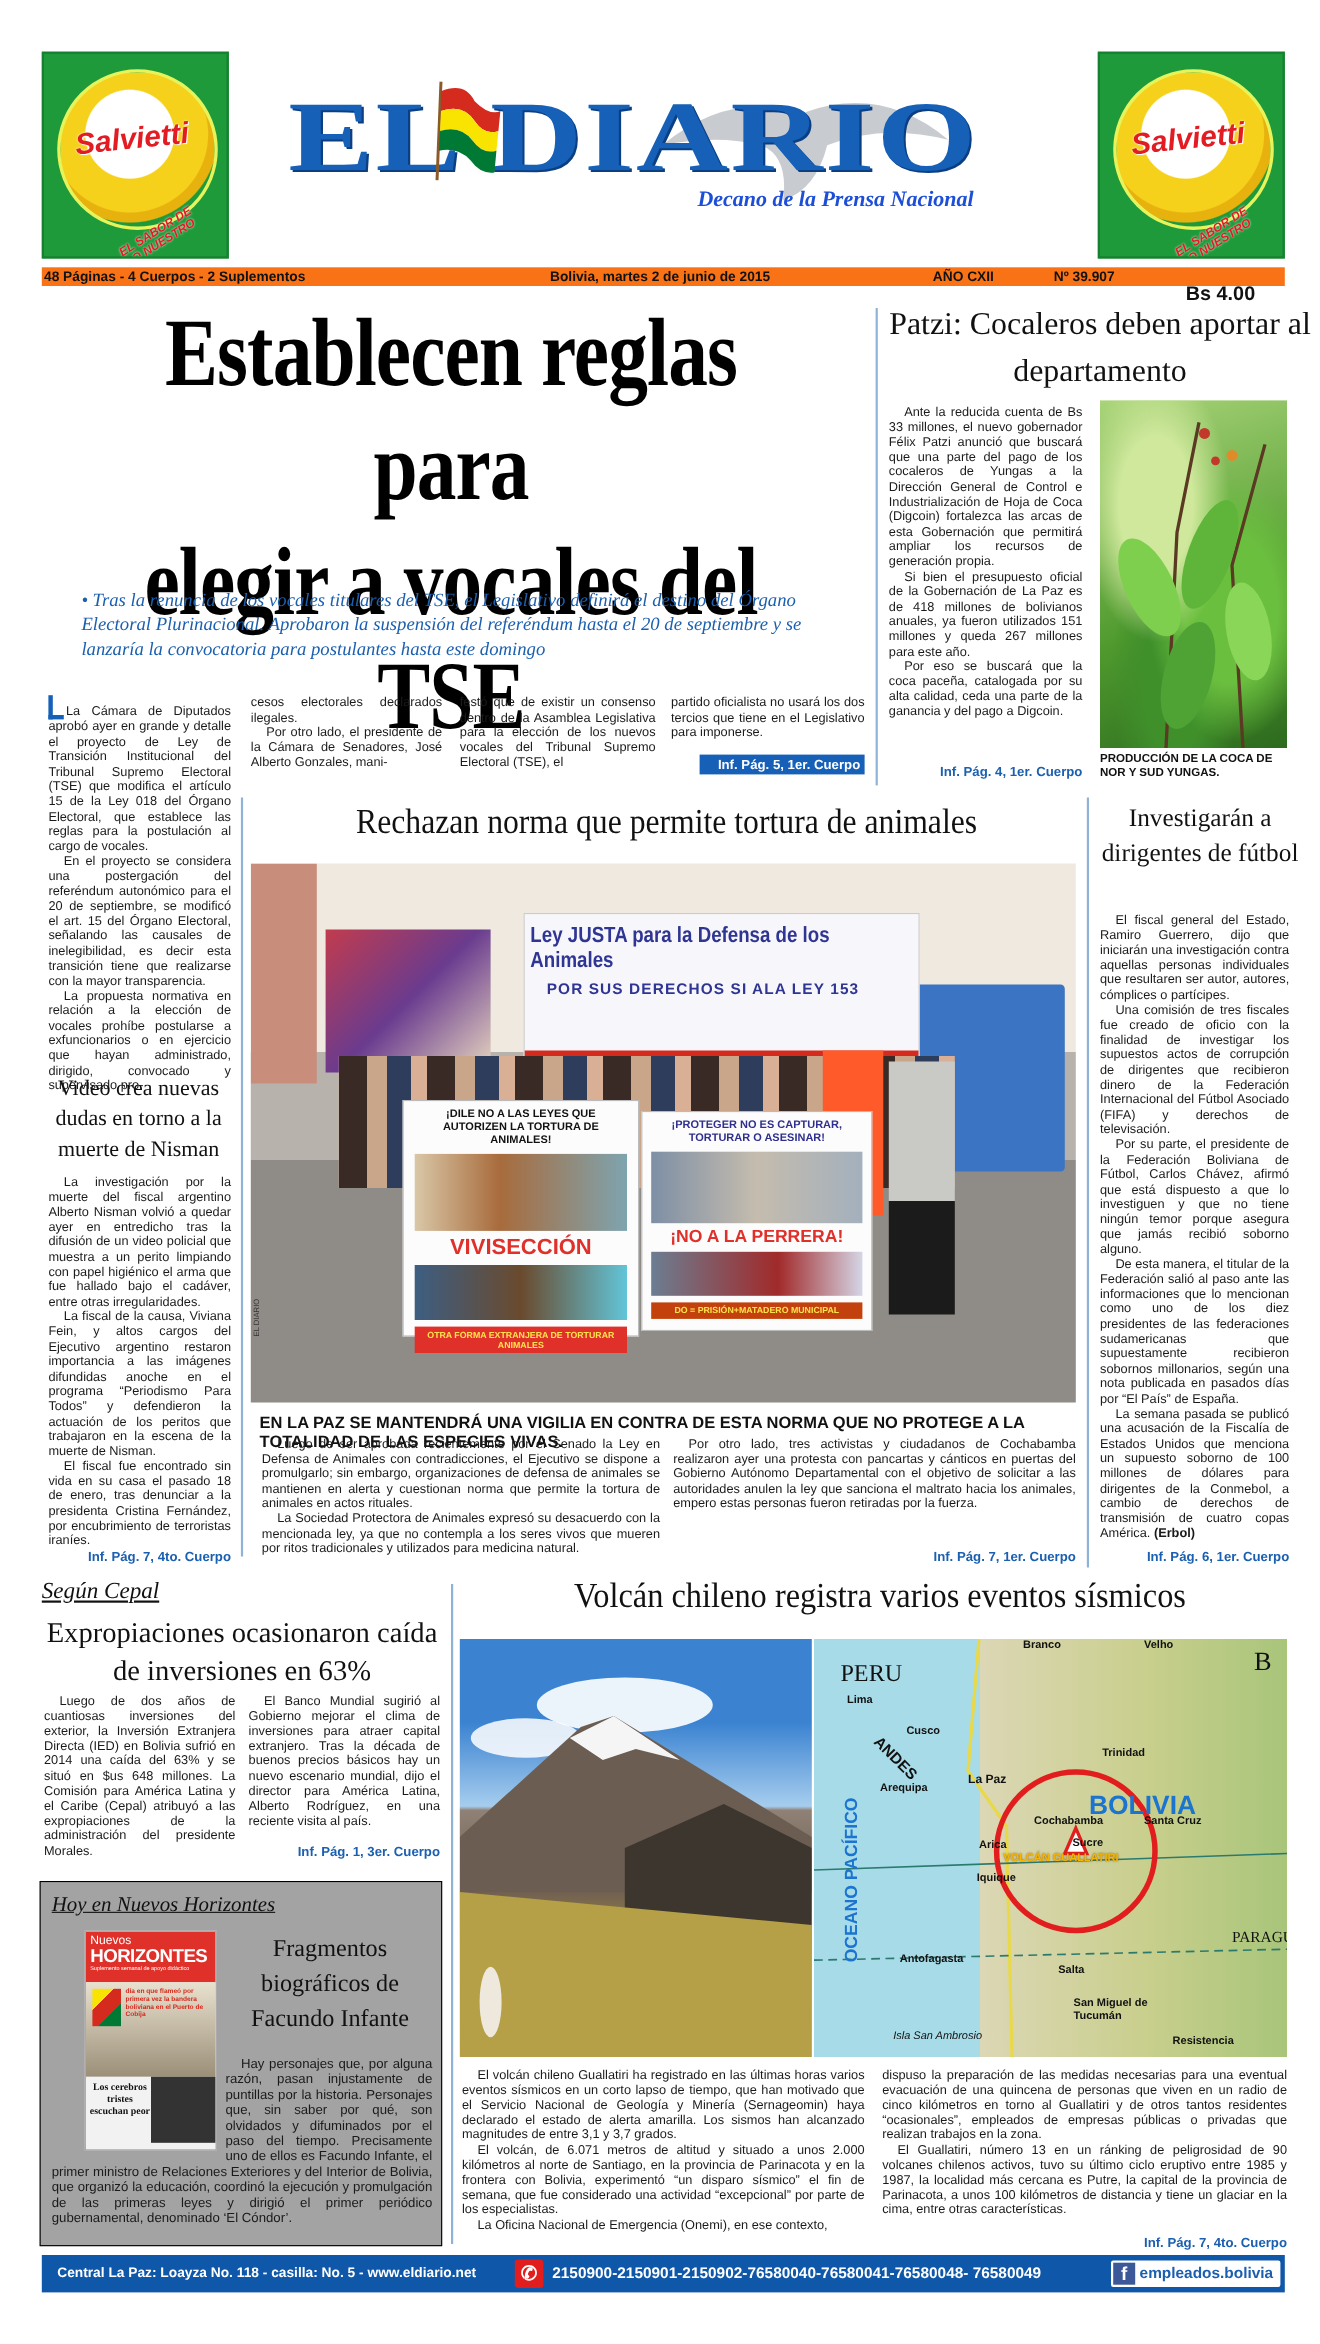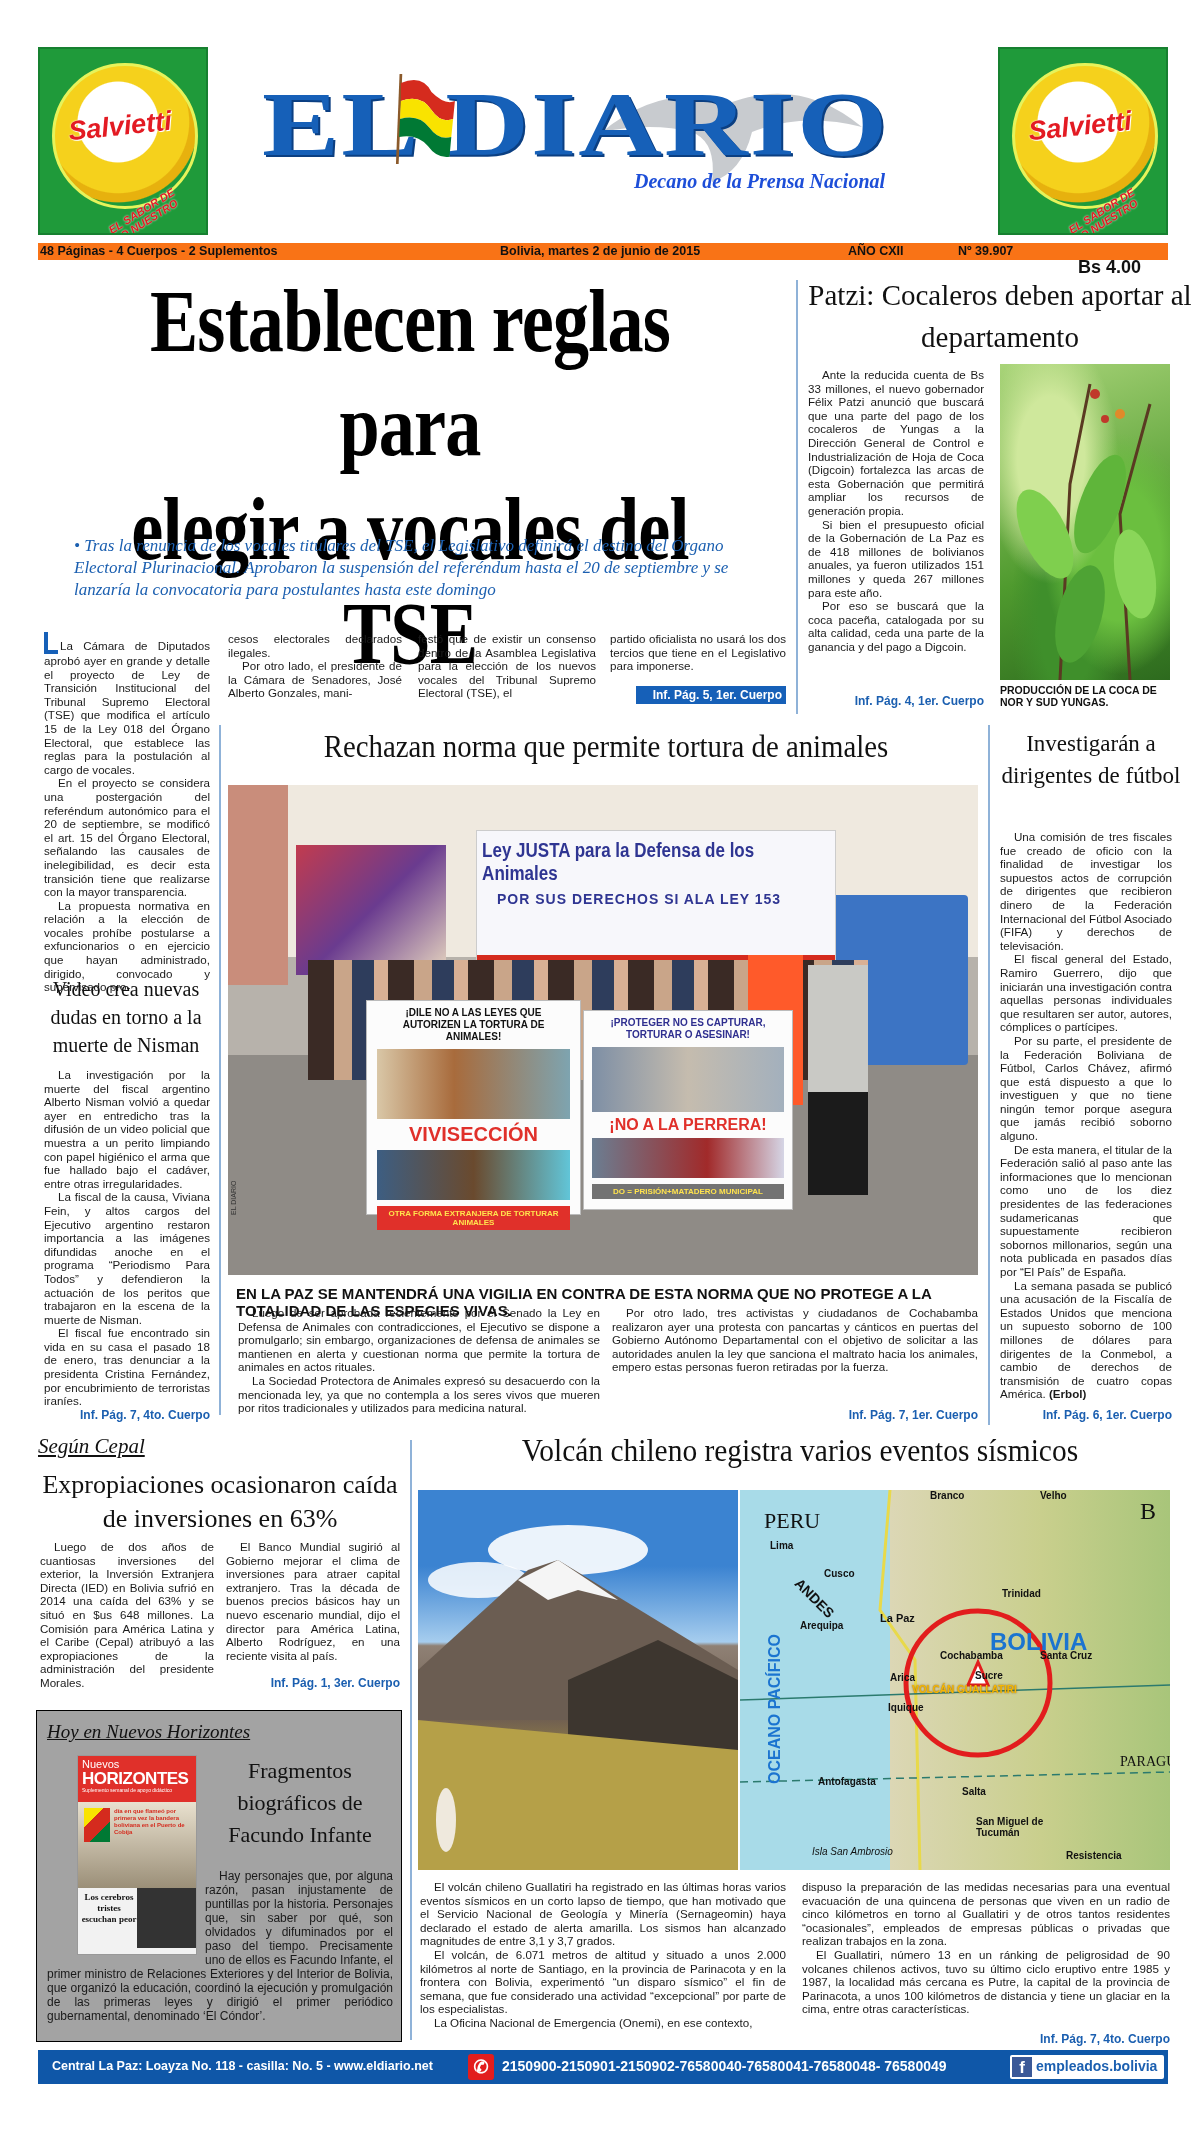--- a/index.html
+++ b/index.html
@@ -153,39 +153,39 @@
     <div style="font-weight:bold; color:#e0302a; font-size:20px; margin-top:4px;">VIVISECCIÓN</div>
     <div style="margin:4px 10px 0; height:50px; background:linear-gradient(90deg,#3d5e82,#6a4a2e 50%,#61c5d8);"></div>
     <div style="margin:6px 10px 0; background:#e0302a; color:#ffe34d; font-weight:bold; font-size:8px; padding:3px;">OTRA FORMA EXTRANJERA DE TORTURAR ANIMALES</div>
   </div>
 
   <div class="abs" style="left:355px; top:225px; width:210px; height:200px; background:#fcfcfc; border:1px solid #bbb; text-align:center;">
     <div style="font-weight:bold; font-size:10px; color:#2f2f8f; padding:6px 8px 0; line-height:12px;">¡PROTEGER NO ES CAPTURAR, TORTURAR O ASESINAR!</div>
     <div style="margin:6px 8px 0; height:65px; background:linear-gradient(90deg,#7e8fa5,#c5bcae 50%,#a3b0bd);"></div>
     <div style="font-weight:bold; color:#e0302a; font-size:16px; margin-top:4px;">¡NO A LA PERRERA!</div>
     <div style="margin:4px 8px 0; height:40px; background:linear-gradient(90deg,#6b7e92,#a12a2a 60%,#d5d5e5);"></div>
-    <div style="margin:6px 8px 0; background:#737373; color:#ffe34d; font-weight:bold; font-size:8px; padding:3px;">DO = PRISIÓN+MATADERO MUNICIPAL</div>
+    <div style="margin:6px 8px 0; background:#c2410c; color:#ffe34d; font-weight:bold; font-size:8px; padding:3px;">DO = PRISIÓN+MATADERO MUNICIPAL</div>
   </div>
   <div class="abs" style="left:2px; top:430px; font-size:7px; color:#333; transform:rotate(-90deg); transform-origin:left top;">EL DIARIO</div>
 </div>
 <div class="abs caption-bold" style="left:236px; top:1285px; width:740px;">EN LA PAZ SE MANTENDRÁ UNA VIGILIA EN CONTRA DE ESTA NORMA QUE NO PROTEGE A LA TOTALIDAD DE LAS ESPECIES VIVAS.</div>
 <div class="abs body-text" style="left:238px; top:1306px; width:362px;">
   <p>Luego de ser aprobada recientemente por el Senado la Ley en Defensa de Animales con contradicciones, el Ejecutivo se dispone a promulgarlo; sin embargo, organizaciones de defensa de animales se mantienen en alerta y cuestionan norma que permite la tortura de animales en actos rituales.</p>
   <p>La Sociedad Protectora de Animales expresó su desacuerdo con la mencionada ley, ya que no contempla a los seres vivos que mueren por ritos tradicionales y utilizados para medicina natural.</p>
 </div>
 <div class="abs body-text" style="left:612px; top:1306px; width:366px;">
   <p>Por otro lado, tres activistas y ciudadanos de Cochabamba realizaron ayer una protesta con pancartas y cánticos en puertas del Gobierno Autónomo Departamental con el objetivo de solicitar a las autoridades anulen la ley que sanciona el maltrato hacia los animales, empero estas personas fueron retiradas por la fuerza.</p>
 </div>
 <div class="abs inf" style="left:612px; top:1408px; width:366px;">Inf. Pág. 7, 1er. Cuerpo</div>
 
 <div class="vline" style="left:988px; top:725px; height:700px;"></div>
 <div class="abs serif" style="left:996px; top:728px; width:190px; font-size:23px; line-height:32px; text-align:center;">Investigarán a dirigentes de fútbol</div>
 <div class="abs body-text" style="left:1000px; top:830px; width:172px;">
+  <p>El fiscal general del Estado, Ramiro Guerrero, dijo que iniciarán una investigación contra aquellas personas individuales que resultaren ser autor, autores, cómplices o partícipes.</p>
   <p>Una comisión de tres fiscales fue creado de oficio con la finalidad de  investigar los supuestos actos de corrupción de dirigentes que recibieron dinero de la Federación Internacional del Fútbol Asociado (FIFA) y derechos de televisación.</p>
-  <p>El fiscal general del Estado, Ramiro Guerrero, dijo que iniciarán una investigación contra aquellas personas individuales que resultaren ser autor, autores, cómplices o partícipes.</p>
   <p>Por su parte, el presidente de la Federación Boliviana de Fútbol, Carlos Chávez, afirmó que está dispuesto a que lo investiguen y que no tiene ningún temor porque asegura que jamás recibió soborno alguno.</p>
   <p>De esta manera, el titular de la Federación salió al paso ante las informaciones que lo mencionan como uno de los diez presidentes de las federaciones sudamericanas que supuestamente recibieron sobornos millonarios, según una nota publicada en pasados días por “El País” de España.</p>
   <p><span>La semana pasada se publicó una acusación de la Fiscalía de Estados Unidos que menciona un supuesto soborno de 100 millones de dólares para dirigentes de la Conmebol, a cambio de derechos de transmisión de cuatro copas América.</span> <b>(Erbol)</b></p>
 </div>
 <div class="abs inf" style="left:1000px; top:1408px; width:172px;">Inf. Pág. 6, 1er. Cuerpo</div>
 
 <div class="abs serif" style="left:38px; top:1434px; font-size:21px; font-style:italic; text-decoration:underline;">Según Cepal</div>
 <div class="abs serif" style="left:38px; top:1468px; width:364px; font-size:26px; line-height:34px; text-align:center;">Expropiaciones ocasionaron caída de inversiones en 63%</div>
 <div class="abs body-text" style="left:40px; top:1540px; width:174px;">
   <p>Luego de dos años de cuantiosas inversiones del exterior, la Inversión Extranjera Directa (IED) en Bolivia sufrió en 2014 una caída del 63% y se situó en $us 648 millones. La Comisión para América Latina y el Caribe (Cepal) atribuyó a las expropiaciones de la administración del presidente Morales.</p>

